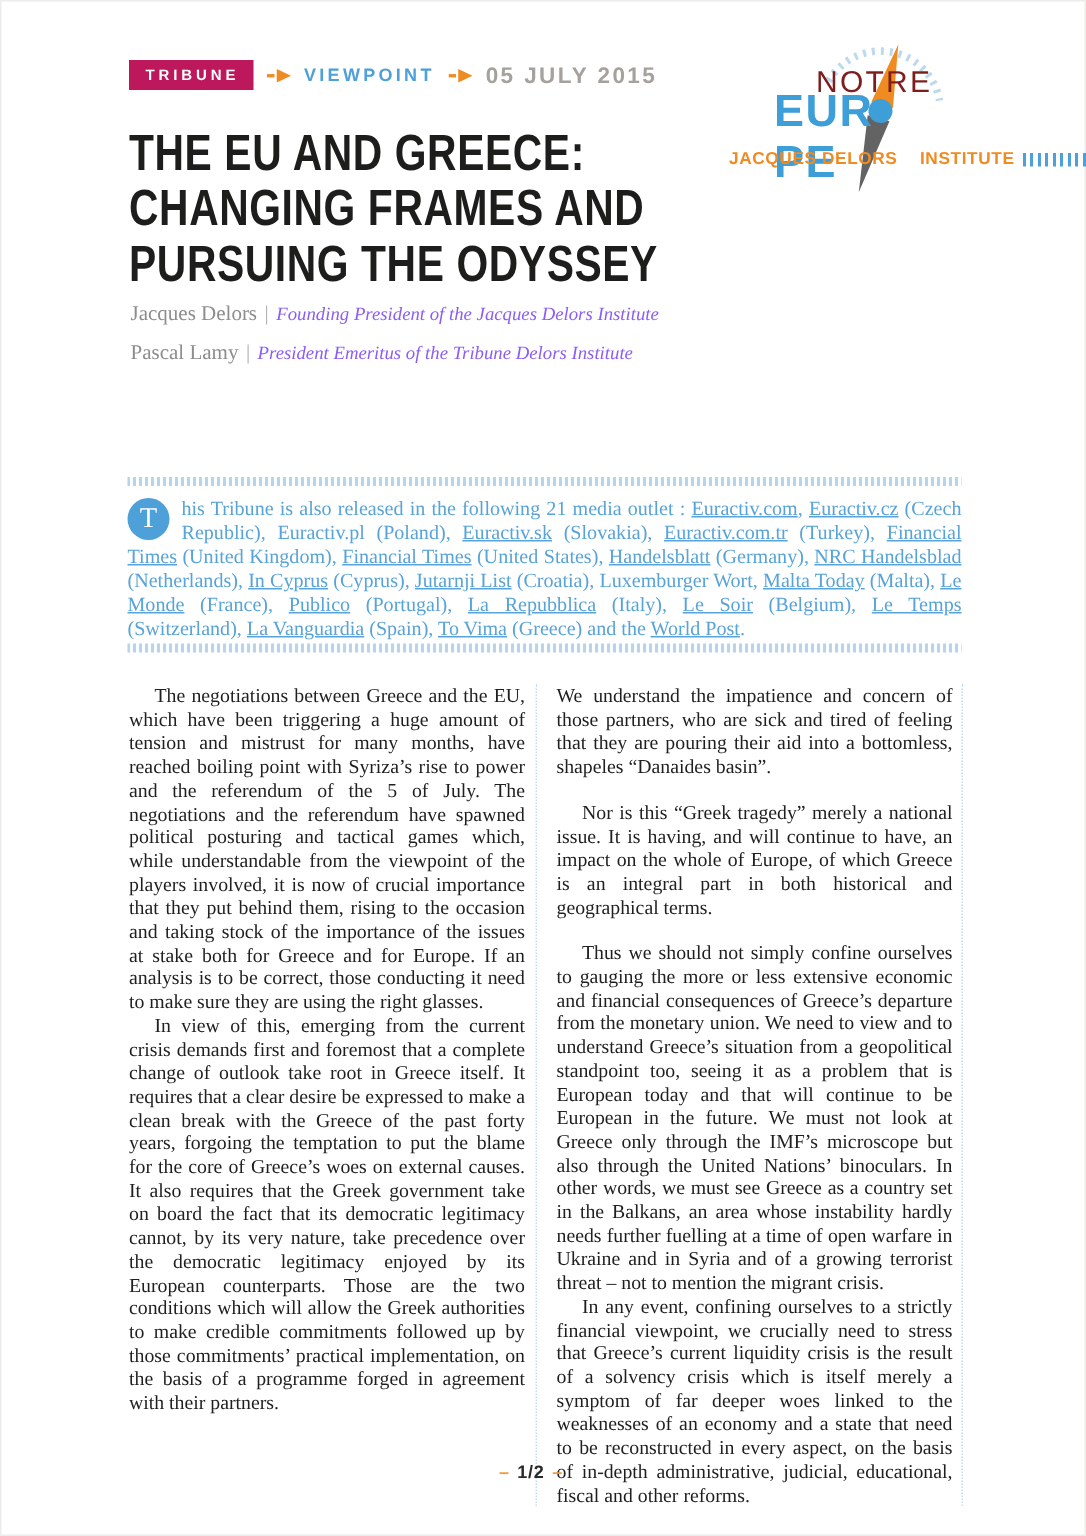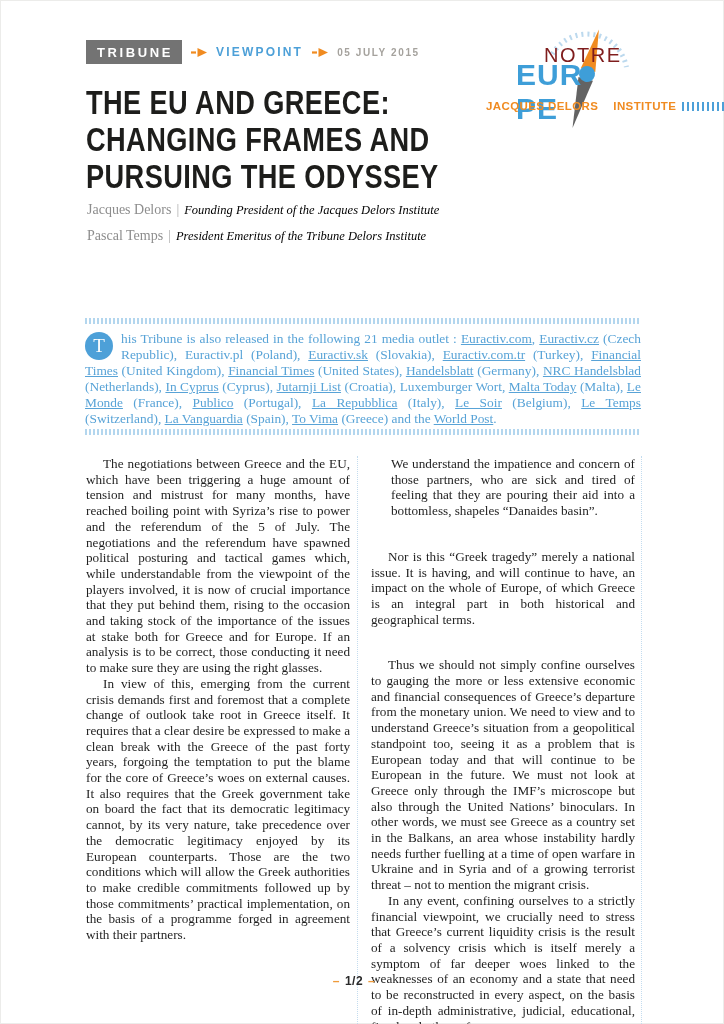--- a/index.html
+++ b/index.html
@@ -4,24 +4,24 @@
 <style>
   html,body { margin:0; padding:0; }
   body {
     width:724px; height:1024px; position:relative; background:#ffffff;
     font-family:"Liberation Sans", sans-serif; overflow:hidden;
     box-shadow: inset 0 0 0 1px #ececea;
   }
 
   
   .header { position:absolute; top:40px; left:86px; display:flex; align-items:center; gap:9px; }
-  .tribune-box { background:#737373; color:#fff; font-weight:bold; font-size:13px;
+  .tribune-box { background:#be185d; color:#fff; font-weight:bold; font-size:10px;
     letter-spacing:2.6px; padding:5px 9px 4px 11px;text-align:right; }
   .vp-label { color:#4da0d8; font-weight:bold; font-size:12px; letter-spacing:2.2px; }
-  .hdr-date { color:#a5a29d; font-weight:bold; font-size:10px; letter-spacing:1.6px; }
+  .hdr-date { color:#a5a29d; font-weight:bold; font-size:15px; letter-spacing:1.6px; }
   .arrow-icon { display:inline-block; }
 
   
   .logo { position:absolute; top:44px; right:28px; width:210px; height:80px; }
   .logo-notre { position:absolute; top:0; left:58px; font-size:20px; font-weight:normal;
     color:#7f1d1d; letter-spacing:1.5px; }
   .logo-europe { position:absolute; top:14px; left:30px; font-size:30px; font-weight:bold;
     color:#3e9ed8; letter-spacing:1px; display:flex;flex-direction:column; }
   .logo-gap { width:24px; }
   .logo-inst { position:absolute; top:56px; left:0; font-size:11.5px; font-weight:bold;
@@ -33,43 +33,43 @@
 
   
   .title { position:absolute; top:84px; left:86px; color:#1d1d1b; font-weight:bold;
     font-size:34px; line-height:37px; white-space:nowrap;
     transform:scaleX(0.8); transform-origin:0 0; letter-spacing:0.5px; }
 
   
   .authors { position:absolute; top:202px; left:87px; font-family:"Liberation Serif", serif; }
   .author-line { margin-bottom:10px; font-size:14px; color:#8d8d8d; }
   .author-sep { color:#b0b0b0; margin:0 5px; }
-  .author-role { font-style:italic; font-size:12.5px; color:#000000; }
+  .author-role { font-style:italic; font-size:12.5px; color:#8b5cf6; }
 
   
   .rule { position:absolute; left:85px; width:556px; height:6px;
     background:repeating-linear-gradient(90deg,#b3d6ee 0 2px,transparent 2px 4px); }
   .rule-top { top:318px; }
   .rule-bottom { top:429px; }
   .media { position:absolute; top:331px; left:85px; width:556px;
     font-family:"Liberation Serif", serif; font-size:13.4px; line-height:16px;
     color:#58a3d7; text-align:justify; margin:0; }
   .media .u { text-decoration:underline; }
   .dropcap { float:left; width:28px; height:28px; border-radius:50%; background:#4da0d8;
     color:#fff; font-size:19px; text-align:center; line-height:28px; margin:1px 8px 2px 0; }
 
   
   .bodywrap { position:absolute; top:456px; left:86px; width:556px; display:flex; }
   .col { font-family:"Liberation Serif", serif; font-size:13.2px; line-height:15.7px;
     color:#1f1f1f; text-align:justify; }
   .col-left  { width:266px; padding-right:7px; border-right:1px dotted #c3dcef; }
   .col-right { width:266px; margin-left:13px; padding-right:6px; border-right:1px dotted #c3dcef; }
   p.bodyp { margin:0; text-indent:17px; }
-  p.bodyp.gap { margin-top:30px; }
-  p.bodyp.noindent { text-indent:0;margin-left:20px; }
+  p.bodyp.gap { margin-top:15px; }
+  p.bodyp.noindent { text-indent:0; }
 
   
   .footer { position:absolute; top:974px; left:0; width:708px; text-align:center;
     font-size:12px; font-weight:bold; color:#2a2a2a; letter-spacing:0.5px; }
   .footer .dash { color:#ef9b3a; margin:0 5px; }
 </style>
 </head>
 <body>
 
 <div class="header">
@@ -110,21 +110,21 @@
 </div>
 
 <div class="title">
   <div>THE EU AND GREECE:</div>
   <div>CHANGING FRAMES AND</div>
   <div>PURSUING THE ODYSSEY</div>
 </div>
 
 <div class="authors">
     <div class="author-line"><span>Jacques Delors</span><span class="author-sep">|</span><span class="author-role">Founding President of the Jacques Delors Institute</span></div>
-    <div class="author-line"><span>Pascal Temps</span><span class="author-sep">|</span><span class="author-role">President Emeritus of the Tribune Delors Institute</span></div>
+    <div class="author-line"><span>Pascal Lamy</span><span class="author-sep">|</span><span class="author-role">President Emeritus of the Tribune Delors Institute</span></div>
   </div>
 
 <div class="rule rule-top"></div>
 <p class="media">
   <span class="dropcap">T</span><span>his Tribune is also released in the following 21 media outlet : </span><span><span class="u">Euractiv.com</span><span>, </span><span class="u">Euractiv.cz</span><span> (Czech Republic), </span><span>Euractiv.pl (Poland), </span><span class="u">Euractiv.sk</span><span> (Slovakia), </span><span class="u">Euractiv.com.tr</span><span> (Turkey), </span><span class="u">Financial Times</span><span> (United Kingdom), </span><span class="u">Financial Times</span><span> (United States), </span><span class="u">Handelsblatt</span><span> (Germany), </span><span class="u">NRC Handelsblad</span><span> (Netherlands), </span><span class="u">In Cyprus</span><span> (Cyprus), </span><span class="u">Jutarnji List</span><span> (Croatia), </span><span>Luxemburger Wort, </span><span class="u">Malta Today</span><span> (Malta), </span><span class="u">Le Monde</span><span> (France), </span><span class="u">Publico</span><span> (Portugal), </span><span class="u">La Repubblica</span><span> (Italy), </span><span class="u">Le Soir</span><span> (Belgium), </span><span class="u">Le Temps</span><span> (Switzerland), </span><span class="u">La Vanguardia</span><span> (Spain), </span><span class="u">To Vima</span><span> (Greece) and the </span><span class="u">World Post</span><span>.</span></span>
 </p>
 <div class="rule rule-bottom"></div>
 
 <div class="bodywrap">
   <div class="col col-left">

